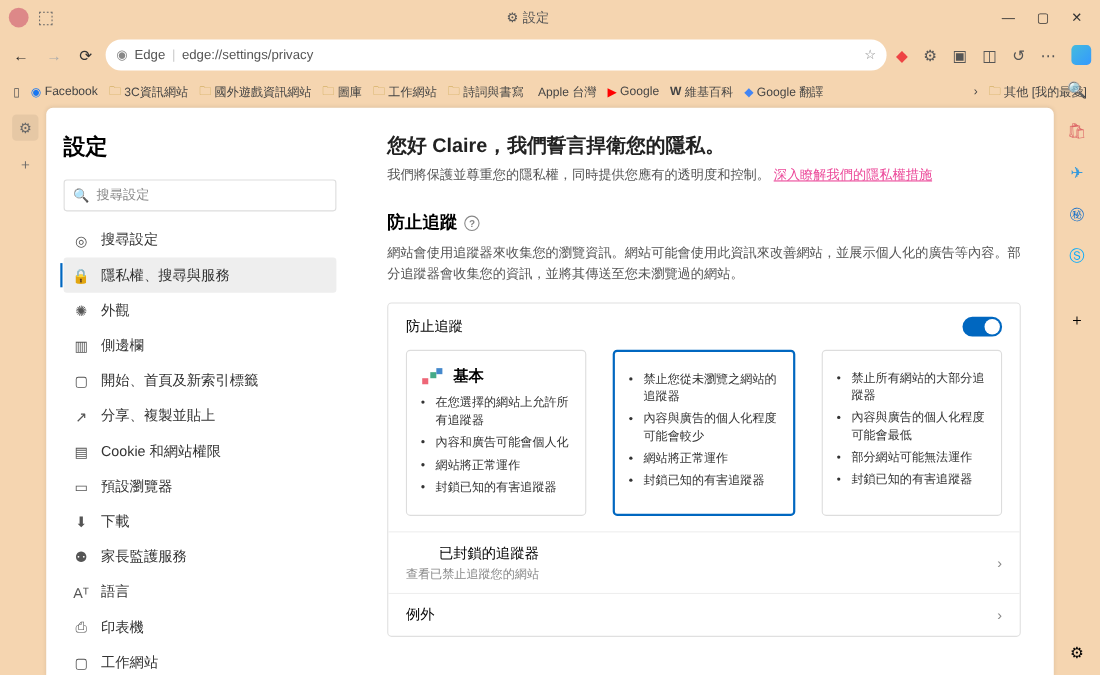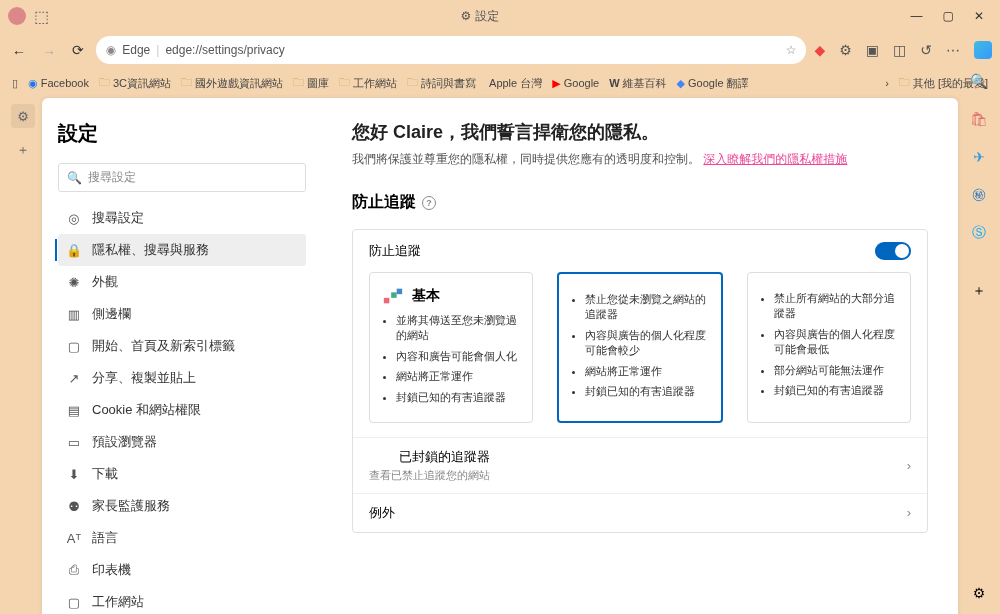--- a/index.html
+++ b/index.html
@@ -238,38 +238,39 @@
     <div class="greeting">您好 Claire，我們誓言捍衛您的隱私。</div>
     <div class="greeting-sub">
       <span>我們將保護並尊重您的隱私權，同時提供您應有的透明度和控制。</span>
       <a href="#">深入瞭解我們的隱私權措施</a>
     </div>
 
     <div class="section-head">
       <span>防止追蹤</span>
       <span class="help-ico">?</span>
     </div>
+    <div class="section-desc">網站會使用追蹤器來收集您的瀏覽資訊。網站可能會使用此資訊來改善網站，並展示個人化的廣告等內容。部分追蹤器會收集您的資訊，並將其傳送至您未瀏覽過的網站。</div>
 
     <div class="card">
       <div class="card-header">
         <span>防止追蹤</span>
         <div class="toggle"></div>
       </div>
       <div class="options">
         <div class="opt">
           <div class="opt-head">
             <svg class="opt-ico" viewBox="0 0 24 24">
                 <rect x="2" y="14" width="6" height="6" fill="#e67"></rect>
                 <rect x="10" y="8" width="6" height="6" fill="#4a8"></rect>
                 <rect x="16" y="4" width="6" height="6" fill="#48c"></rect>
               </svg>
             <div><span class="title">基本</span></div>
           </div>
           <ul>
-            <li>並將其傳送至您未瀏覽過的網站</li>
+            <li>在您選擇的網站上允許所有追蹤器</li>
             <li>內容和廣告可能會個人化</li>
             <li>網站將正常運作</li>
             <li>封鎖已知的有害追蹤器</li>
           </ul>
         </div>
         <div class="opt selected">
           <ul>
             <li>禁止您從未瀏覽之網站的追蹤器</li>
             <li>內容與廣告的個人化程度可能會較少</li>
             <li>網站將正常運作</li>

